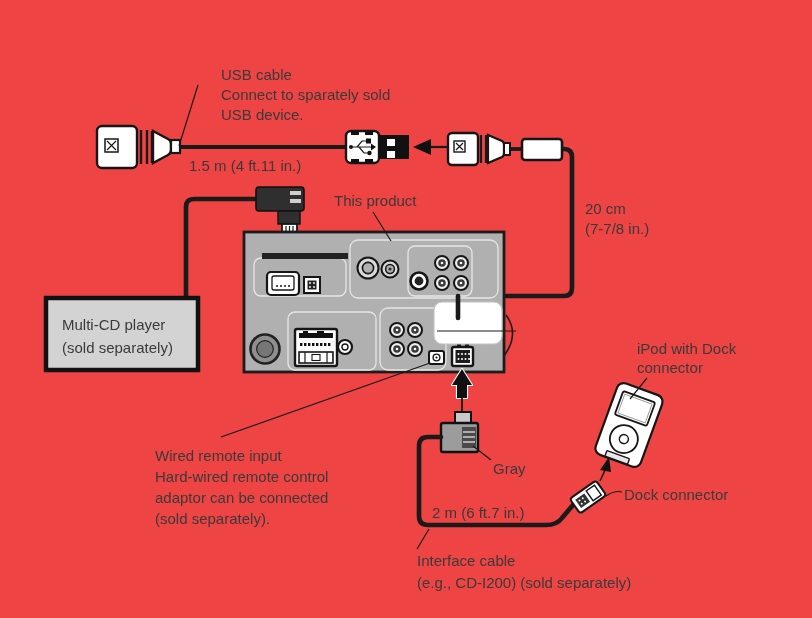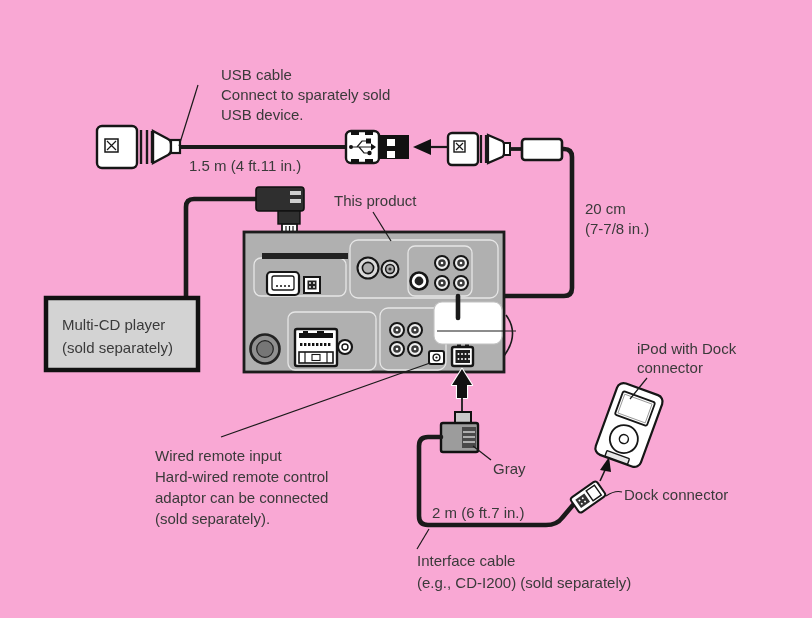--- a/index.html
+++ b/index.html
@@ -1,16 +1,16 @@
 <!DOCTYPE html>
 <html><head>
 <meta charset="utf-8">
 <style>
   html,body{margin:0;padding:0;background:#fff;}
-  .stage{position:relative;width:812px;height:618px;background:#f9a8d4;overflow:hidden;}
+  .stage{position:relative;width:812px;height:618px;background:#ef4444;overflow:hidden;}
   svg{display:block;}
   text.lbl{font-family:"Liberation Sans",sans-serif;font-size:15px;fill:#3a3a3a;}
   .ln{stroke:#1a1a1a;fill:none;}
   .cable{stroke:#1a1a1a;stroke-width:4.6;fill:none;stroke-linecap:round;stroke-linejoin:round;}
   .thin{stroke:#1a1a1a;stroke-width:1.2;fill:none;}
   .shape{stroke:#161616;fill:#ffffff;}
   .panel{stroke:#e6e6e6;stroke-width:1.3;fill:none;}
   .blkarrow{fill:#111111;stroke:#ffffff;stroke-width:2.2;paint-order:stroke;stroke-linejoin:round;}
 </style>
 </head>

